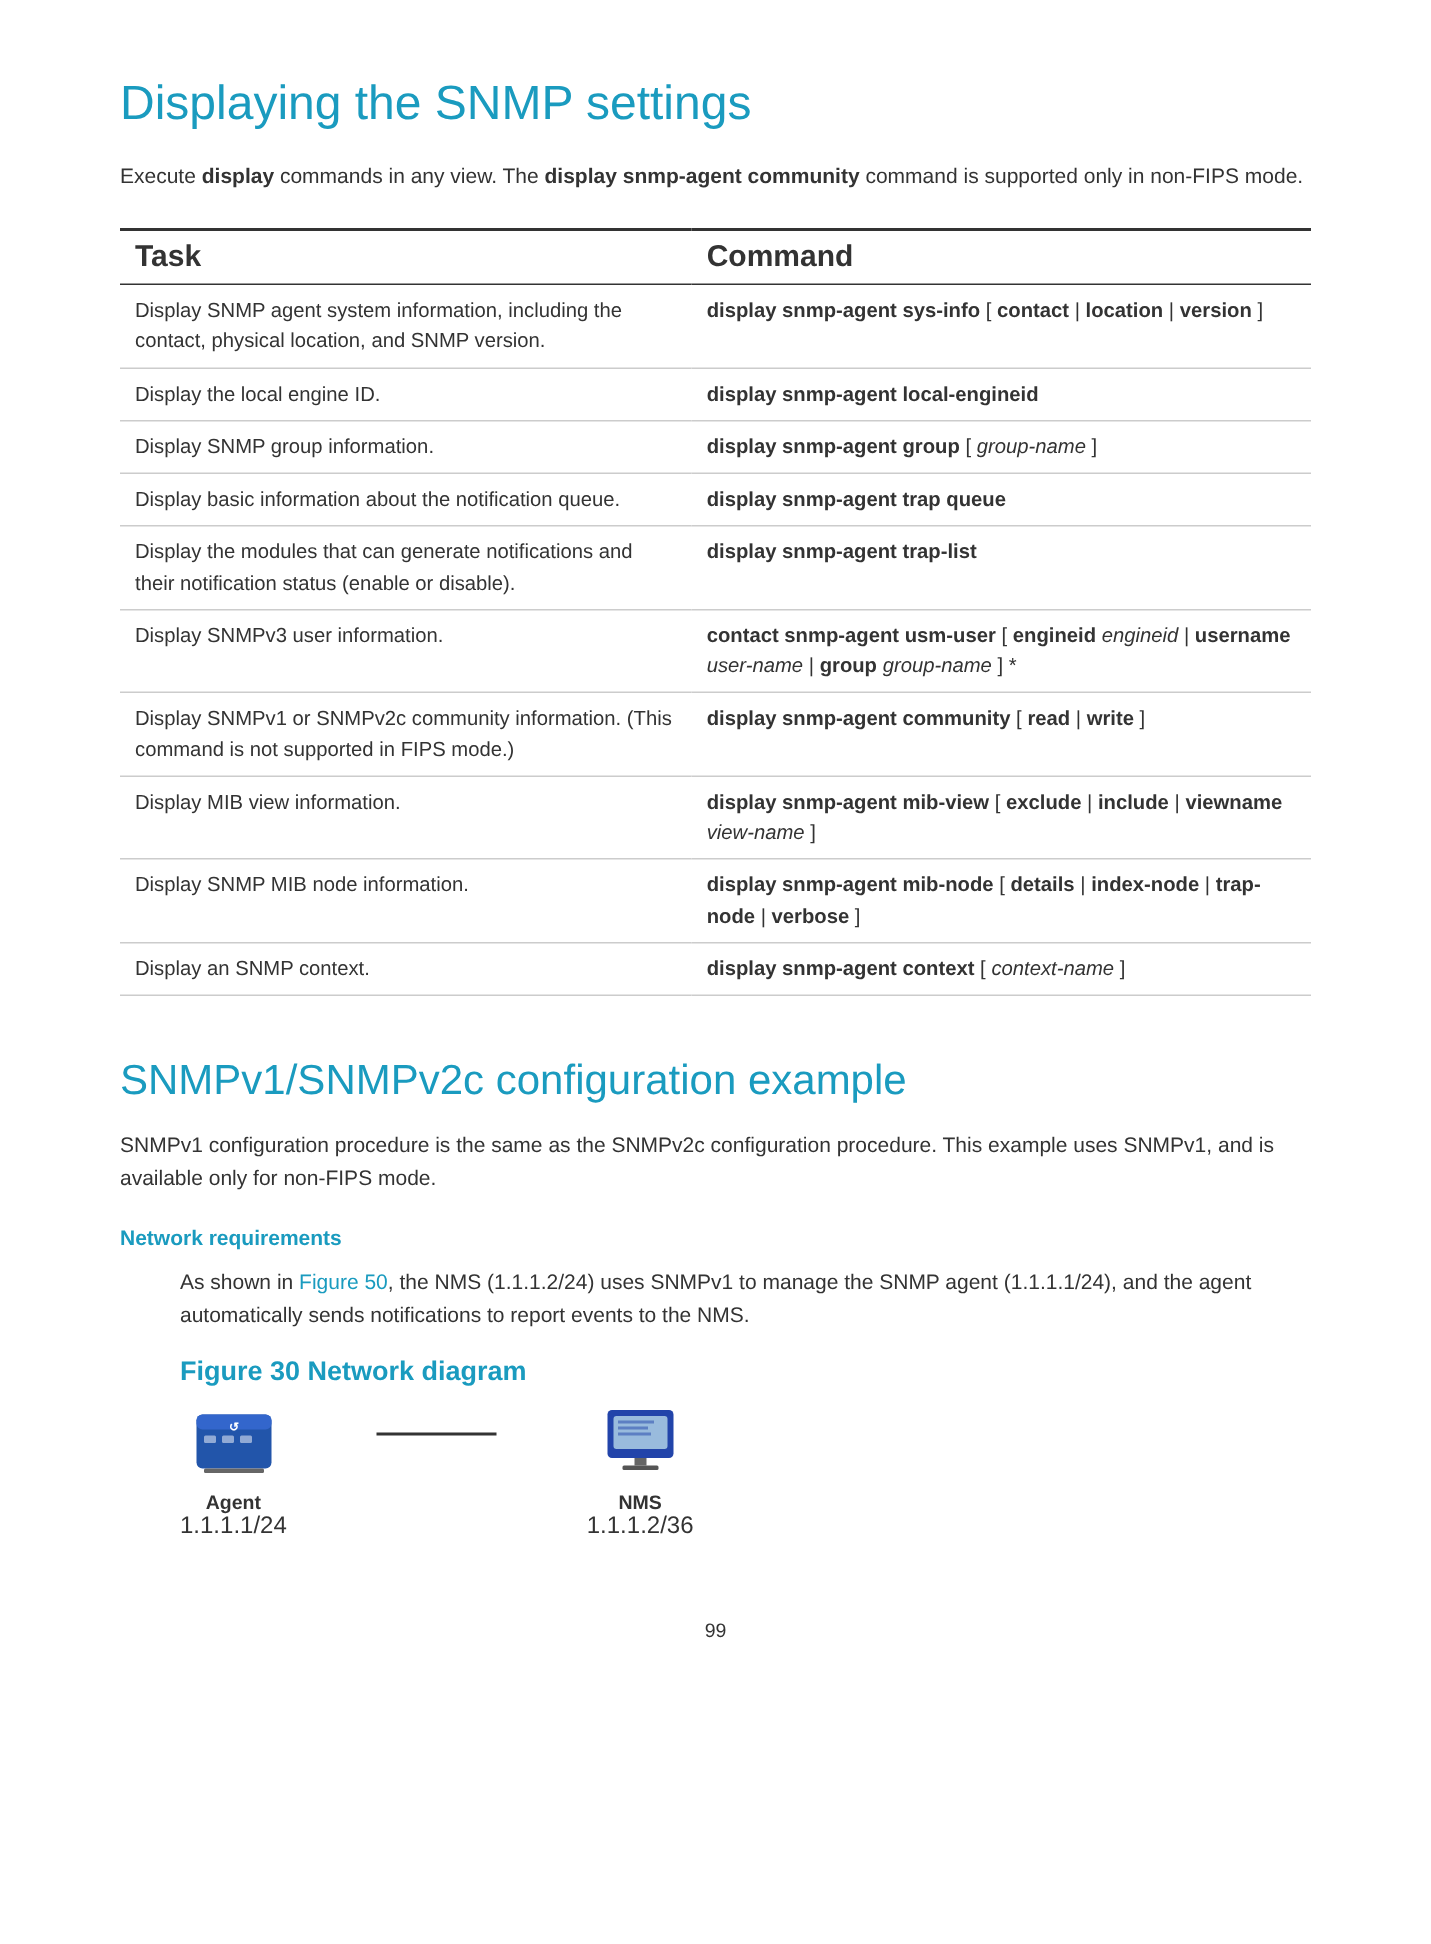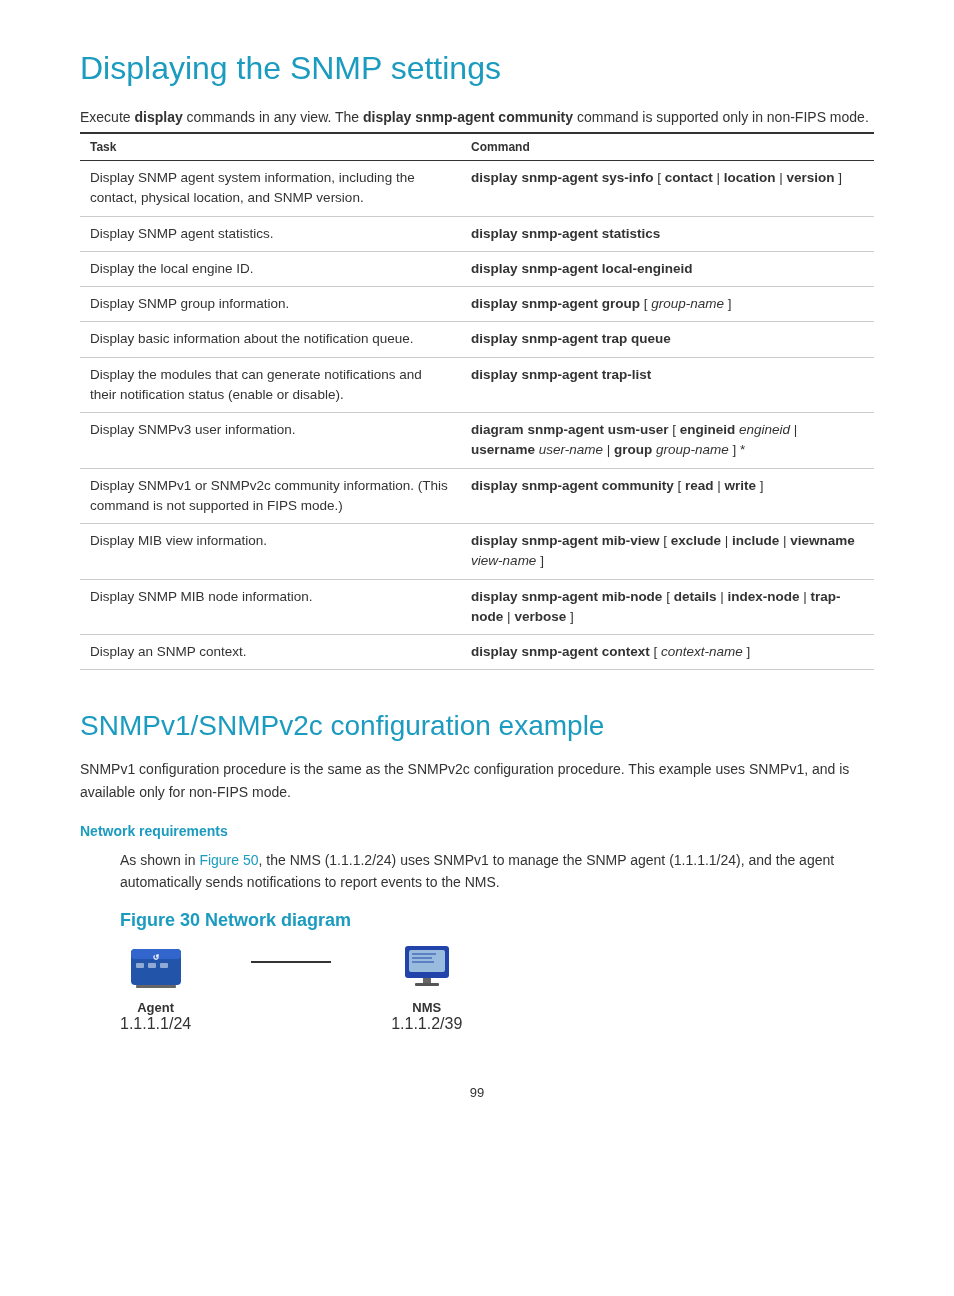--- a/index.html
+++ b/index.html
@@ -26,41 +26,41 @@
       margin-bottom: 16px;
       font-family: Arial, Helvetica, sans-serif;
     }
     h3 {
       font-size: 14px;
       font-weight: bold;
       color: #1a9bbf;
       margin-bottom: 10px;
     }
     .intro-text {
-      margin-bottom: 4px;
+      margin-bottom: 24px;
       line-height: 1.5;
     }
     .intro-text b {
       font-weight: bold;
     }
     table {
       width: 100%;
       border-collapse: collapse;
       margin-bottom: 40px;
       font-size: 13.5px;
     }
     table thead tr {
       border-top: 2px solid #333;
       border-bottom: 1.5px solid #333;
     }
     table thead th {
       text-align: left;
       padding: 6px 10px;
       font-weight: bold;
-      font-size: 12px;
+      font-size: 20px;
     }
     table tbody tr {
       border-bottom: 1px solid #ccc;
     }
     table tbody td {
       padding: 7px 10px;
       vertical-align: top;
       line-height: 1.5;
     }
     table tbody td:first-child {
@@ -151,42 +151,38 @@
       <th>Task</th>
       <th>Command</th>
     </tr>
   </thead>
   <tbody id="table-body">
   <tr>
         <td>Display SNMP agent system information, including the contact, physical location, and SNMP version.</td>
         <td><b>display snmp-agent sys-info</b> [ <b>contact</b> | <b>location</b> | <b>version</b> ]</td>
       </tr>
       <tr>
-        <td>Display SNMP agent statistics.</td>
-        <td><b>display snmp-agent statistics</b></td>
-      </tr>
-      <tr>
         <td>Display the local engine ID.</td>
         <td><b>display snmp-agent local-engineid</b></td>
       </tr>
       <tr>
         <td>Display SNMP group information.</td>
         <td><b>display snmp-agent group</b> [ <i>group-name</i> ]</td>
       </tr>
       <tr>
         <td>Display basic information about the notification queue.</td>
         <td><b>display snmp-agent trap queue</b></td>
       </tr>
       <tr>
         <td>Display the modules that can generate notifications and their notification status (enable or disable).</td>
         <td><b>display snmp-agent trap-list</b></td>
       </tr>
       <tr>
         <td>Display SNMPv3 user information.</td>
-        <td><b>diagram snmp-agent usm-user</b> [ <b>engineid</b> <i>engineid</i> | <b>username</b> <i>user-name</i> | <b>group</b> <i>group-name</i> ] *</td>
+        <td><b>contact snmp-agent usm-user</b> [ <b>engineid</b> <i>engineid</i> | <b>username</b> <i>user-name</i> | <b>group</b> <i>group-name</i> ] *</td>
       </tr>
       <tr>
         <td>Display SNMPv1 or SNMPv2c community information. (This command is not supported in FIPS mode.)</td>
         <td><b>display snmp-agent community</b> [ <b>read</b> | <b>write</b> ]</td>
       </tr>
       <tr>
         <td>Display MIB view information.</td>
         <td><b>display snmp-agent mib-view</b> [ <b>exclude</b> | <b>include</b> | <b>viewname</b> <i>view-name</i> ]</td>
       </tr>
       <tr>
@@ -248,18 +244,18 @@
 
         <rect x="13" y="12" width="24" height="2" fill="#2244aa" opacity="0.5"></rect>
         <rect x="13" y="16" width="20" height="2" fill="#2244aa" opacity="0.5"></rect>
         <rect x="13" y="20" width="22" height="2" fill="#2244aa" opacity="0.5"></rect>
 
         <rect x="24" y="37" width="8" height="5" fill="#666"></rect>
 
         <rect x="16" y="42" width="24" height="3" rx="1" fill="#555"></rect>
       </svg>
       <span class="label">NMS</span>
-      <span class="addr">1.1.1.2/39</span>
+      <span class="addr">1.1.1.2/36</span>
     </div>
   </div>
 </div>
 
 <div class="page-number">99</div>
 
 </body></html>

